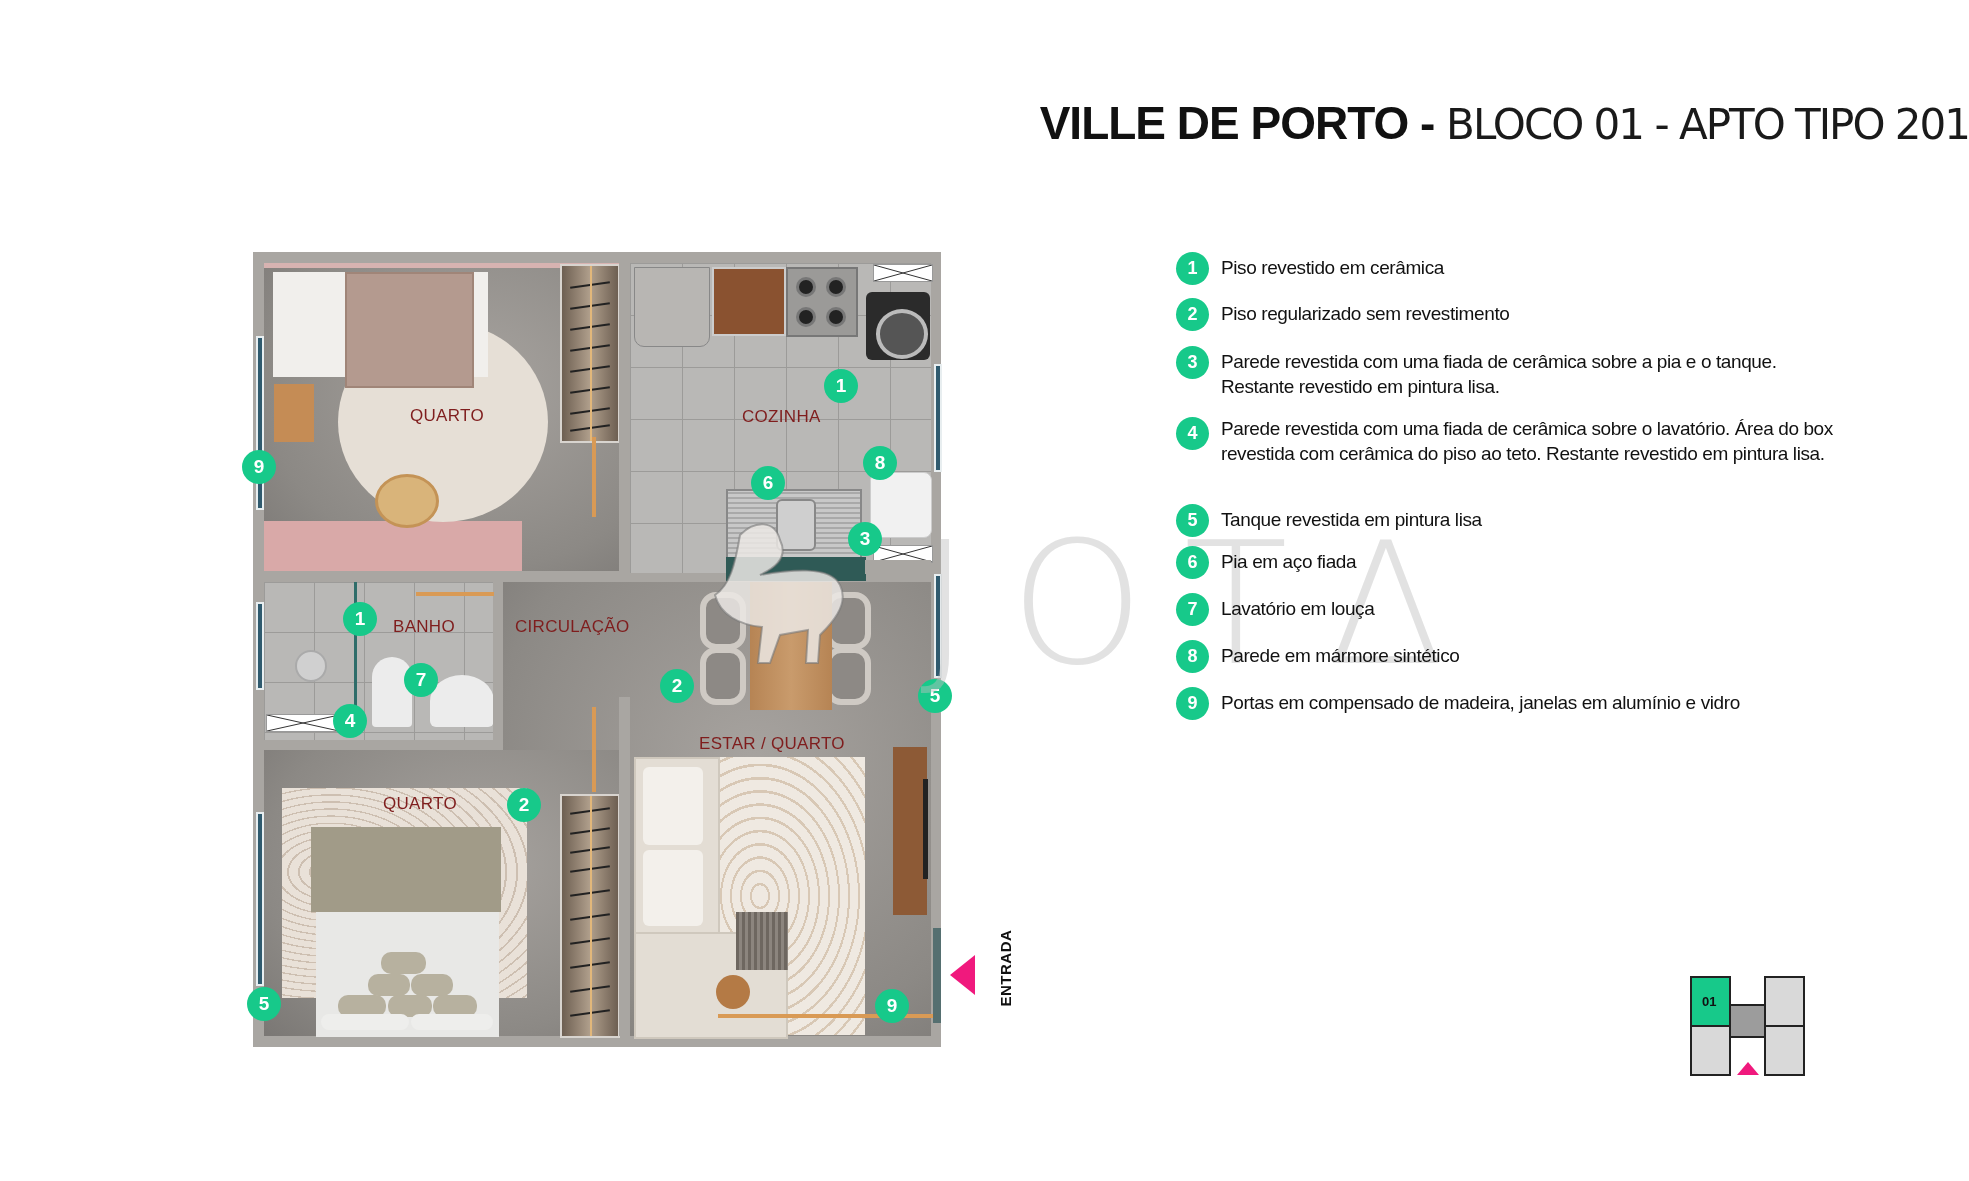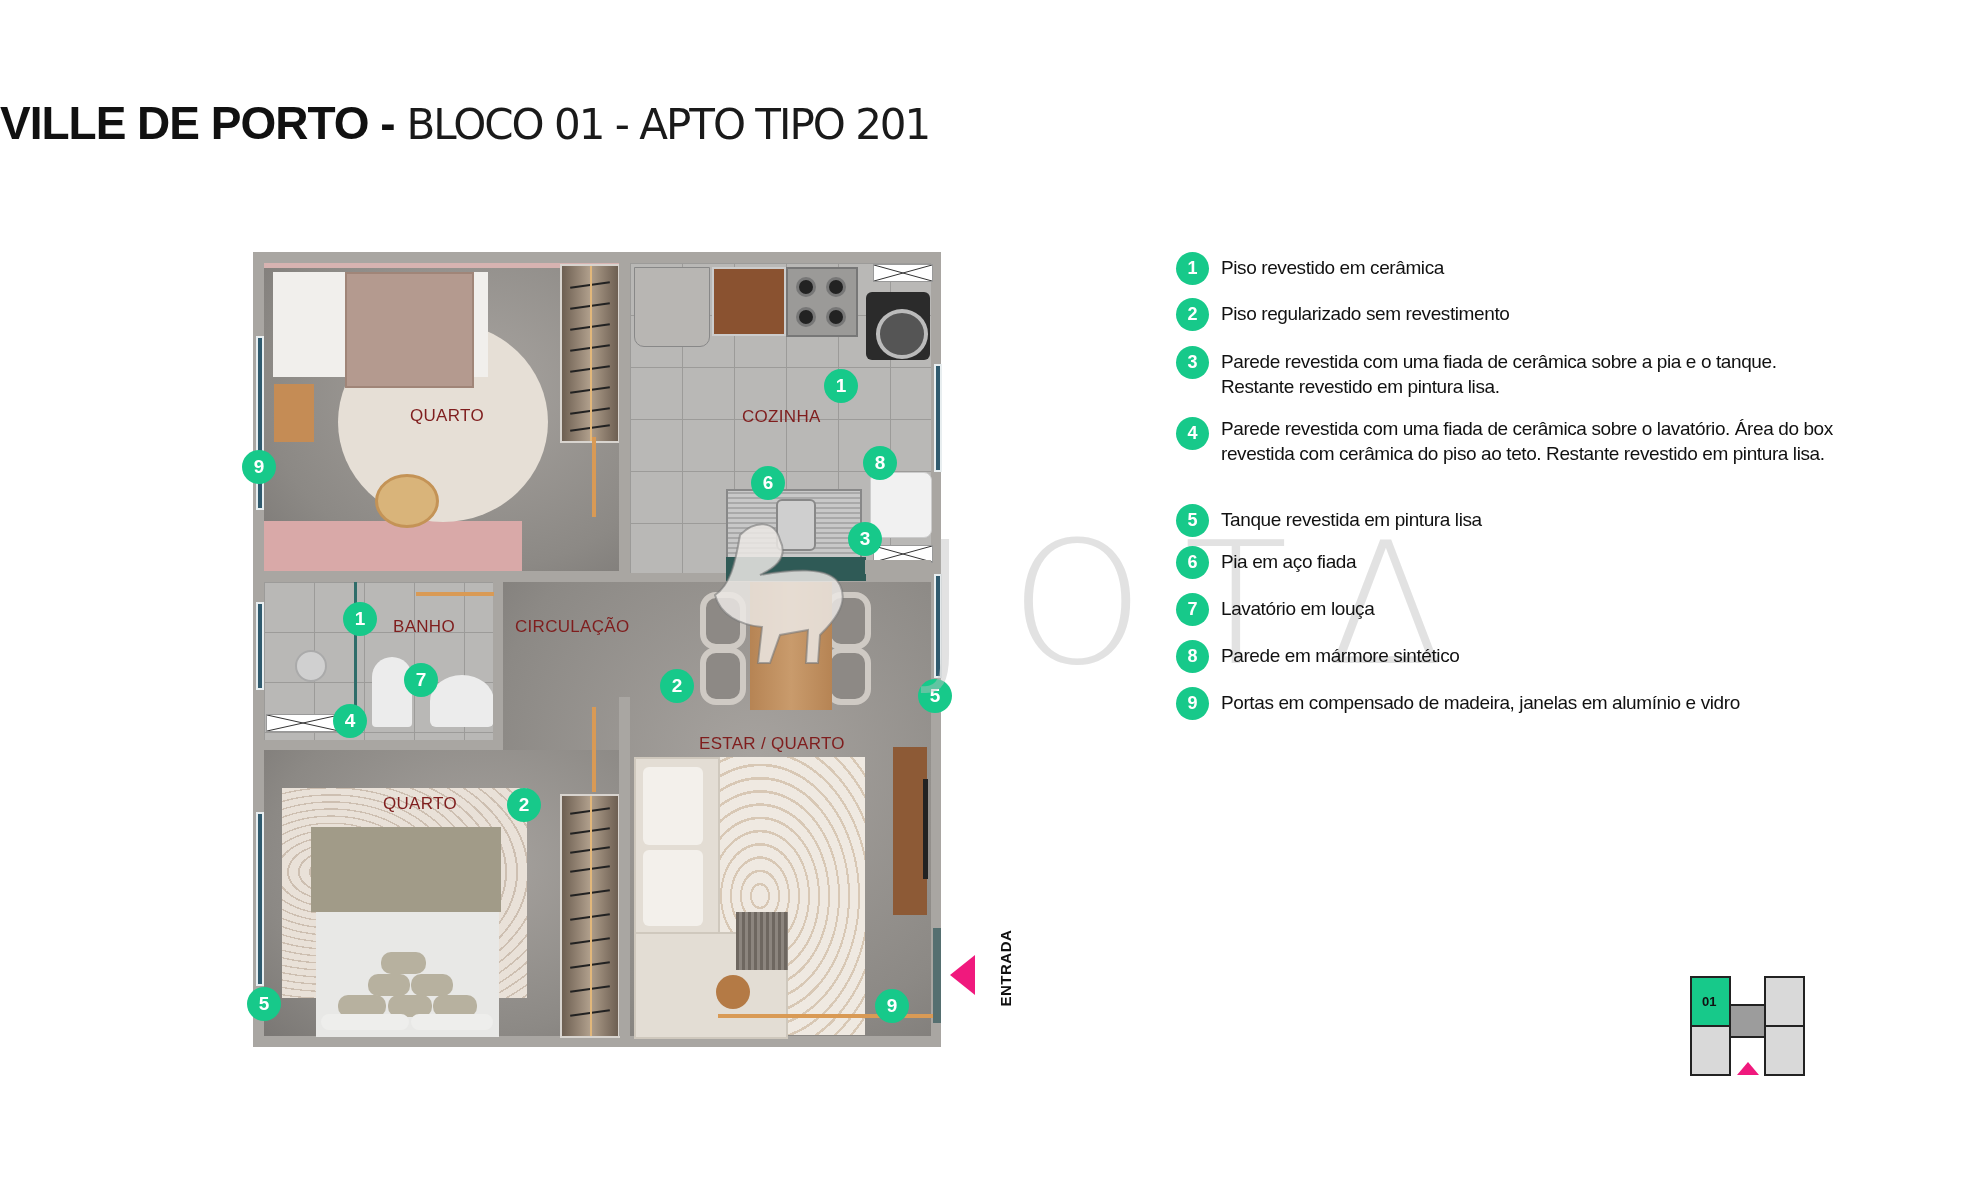--- a/index.html
+++ b/index.html
@@ -1,19 +1,19 @@
 <!DOCTYPE html>
 <html><head>
 <meta charset="utf-8">
 <style>
   html,body{margin:0;padding:0;background:#ffffff;}
   body{width:1969px;height:1181px;position:relative;overflow:hidden;font-family:"Liberation Sans",sans-serif;color:#111;}
   .abs{position:absolute;}
   
-  #title{left:0;top:96px;width:1969px;text-align:left;font-size:46px;letter-spacing:-1px;white-space:nowrap;}
+  #title{left:0;top:96px;width:1969px;text-align:right;font-size:46px;letter-spacing:-1px;white-space:nowrap;}
   #title .bold{font-weight:700;}
   #title .light{font-weight:400;color:#1a1a1a;font-family:"DejaVu Sans",sans-serif;font-size:42px;letter-spacing:-2px;}
   
   #plan{left:253px;top:252px;width:688px;height:795px;background:#a9a6a2;}
   .room{position:absolute;background:#8f8c89;}
   .floor-concrete{background:radial-gradient(ellipse at 60% 40%,#a7a39f 0%,#8c8985 70%,#7a7774 100%);}
   .floor-tile{background-color:#b9b8b6;background-image:linear-gradient(#9c9b99 1px,transparent 1px),linear-gradient(90deg,#9c9b99 1px,transparent 1px);background-size:52px 52px;}
   .wall{position:absolute;background:#a9a6a2;}
   .door{position:absolute;background:#d99a55;}
   .window{position:absolute;background:#2f5a6e;border:2px solid #e8eef0;}

